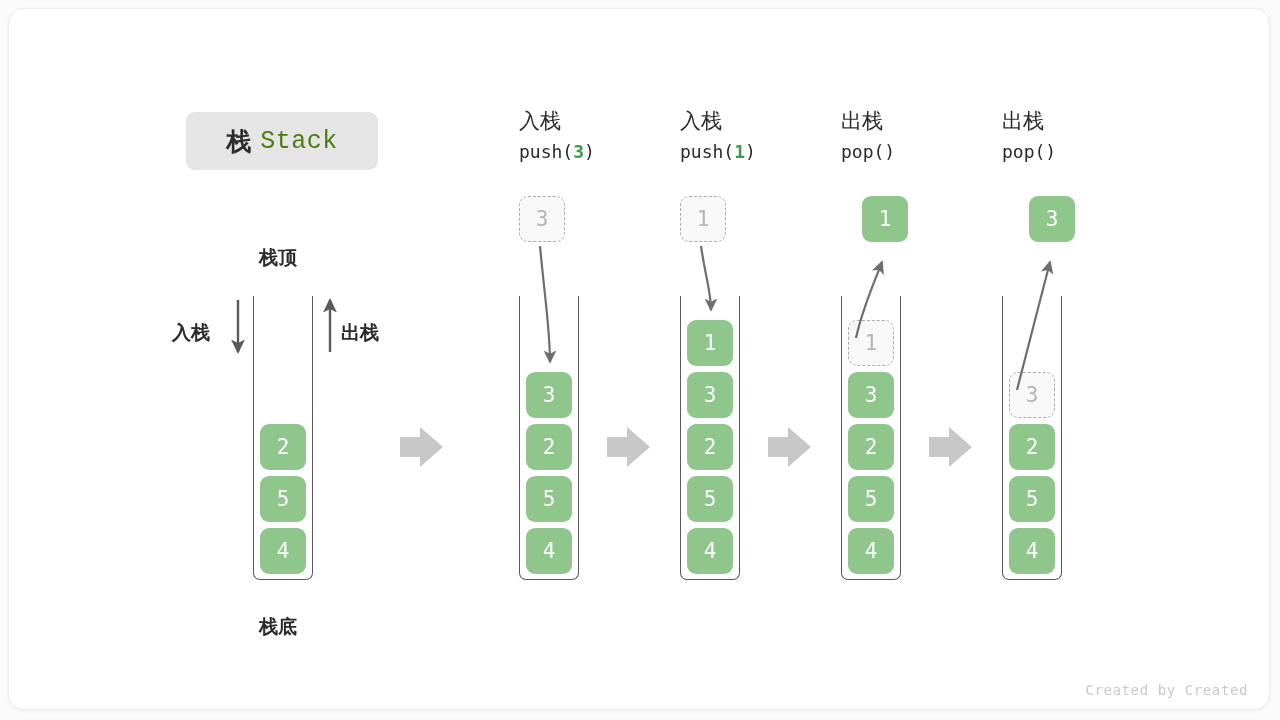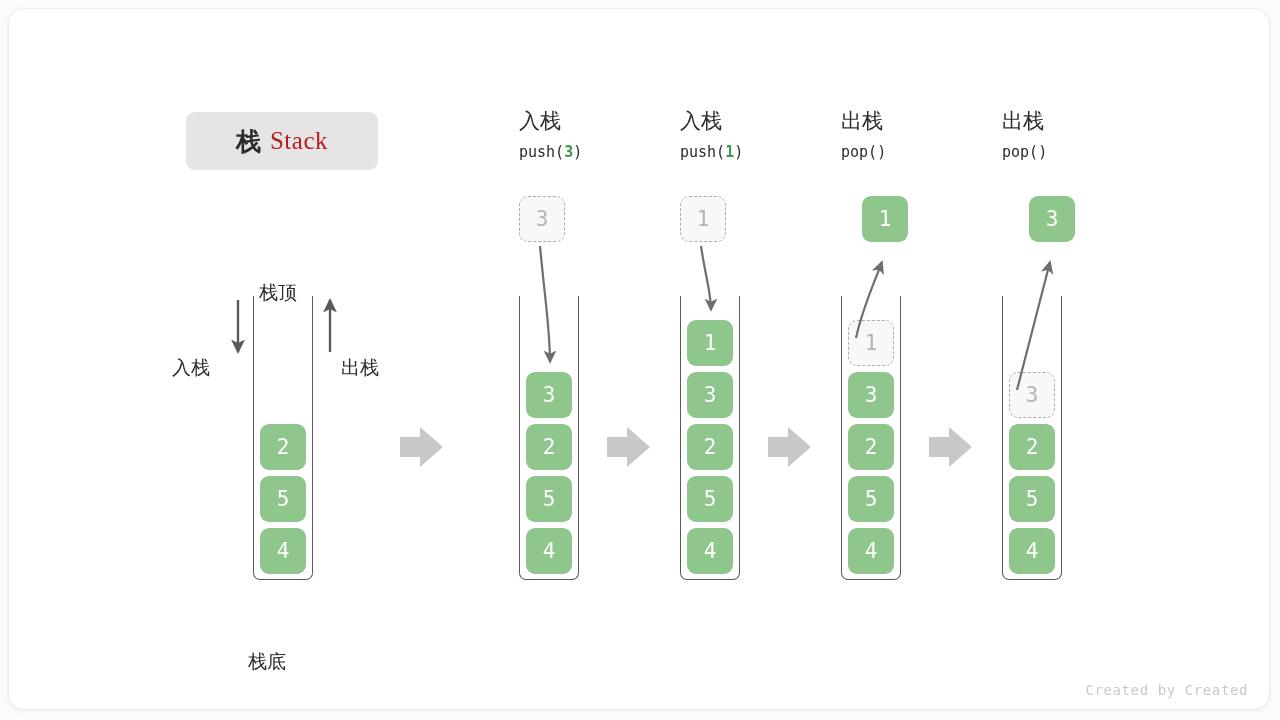--- a/index.html
+++ b/index.html
@@ -46,34 +46,33 @@
     white-space: nowrap;
   }
   .title-cn {
     font-size: 25px;
     font-weight: bold;
     color: #2b2b2b;
     font-family: "DejaVu Sans", "Liberation Sans", sans-serif;
   }
   .title-en {
     font-size: 25px;
-    color: #b91c1c;
-    font-family: Liberation Serif, serif;
+    color: #4d7c0f;
+    font-family: Liberation Mono, monospace;
     letter-spacing: 0.5px;
   }
 
   
   .cn-label {
     position: absolute;
     font-family: "DejaVu Sans", "Liberation Sans", sans-serif;
-    font-weight: normal;
+    font-weight: bold;
     font-size: 19px;
     color: #2b2b2b;
     white-space: nowrap;
-    margin-top: 35px;
   }
 
   
   .stack {
     position: absolute;
     box-sizing: border-box;
     border-left: 1.6px solid #5a5a5a;
     border-right: 1.6px solid #5a5a5a;
     border-bottom: 1.6px solid #5a5a5a;
     border-top: none;
@@ -110,21 +109,21 @@
     white-space: nowrap;
   }
   .col-head .op-cn {
     font-family: "DejaVu Sans", "Liberation Sans", sans-serif;
     font-size: 21px;
     color: #2b2b2b;
     line-height: 30px;
   }
   .col-head .op-code {
     font-family: "DejaVu Sans Mono", "Liberation Mono", monospace;
-    font-size: 15px;
+    font-size: 18px;
     color: #2b2b2b;
     line-height: 32px;
   }
   .op-code .num {
     color: #3f9a46;
     font-weight: bold;
   }
 
   
   .footer {
@@ -150,21 +149,21 @@
 
 <div id="canvas">
   <div class="card"></div>
 
   <div class="title-badge">
     <span class="title-cn">栈</span>
     <span class="title-en">Stack</span>
   </div>
 
   <div class="cn-label" style="left:259px; top:245px;">栈顶</div>
-  <div class="cn-label" style="left:248px; top:614px;">栈底</div>
+  <div class="cn-label" style="left:259px; top:614px;">栈底</div>
   <div class="cn-label" style="left:172px; top:320px;">入栈</div>
   <div class="cn-label" style="left:341px; top:320px;">出栈</div>
 
   <div class="stack" style="left:253px; top:296px; width:60px; height:284px;"></div>
   <div class="cell filled" style="left:260px; top:424px;">2</div>
   <div class="cell filled" style="left:260px; top:476px;">5</div>
   <div class="cell filled" style="left:260px; top:528px;">4</div>
 
   <div class="col-head" style="left:519px; top:106px;">
     <div class="op-cn">入栈</div>

